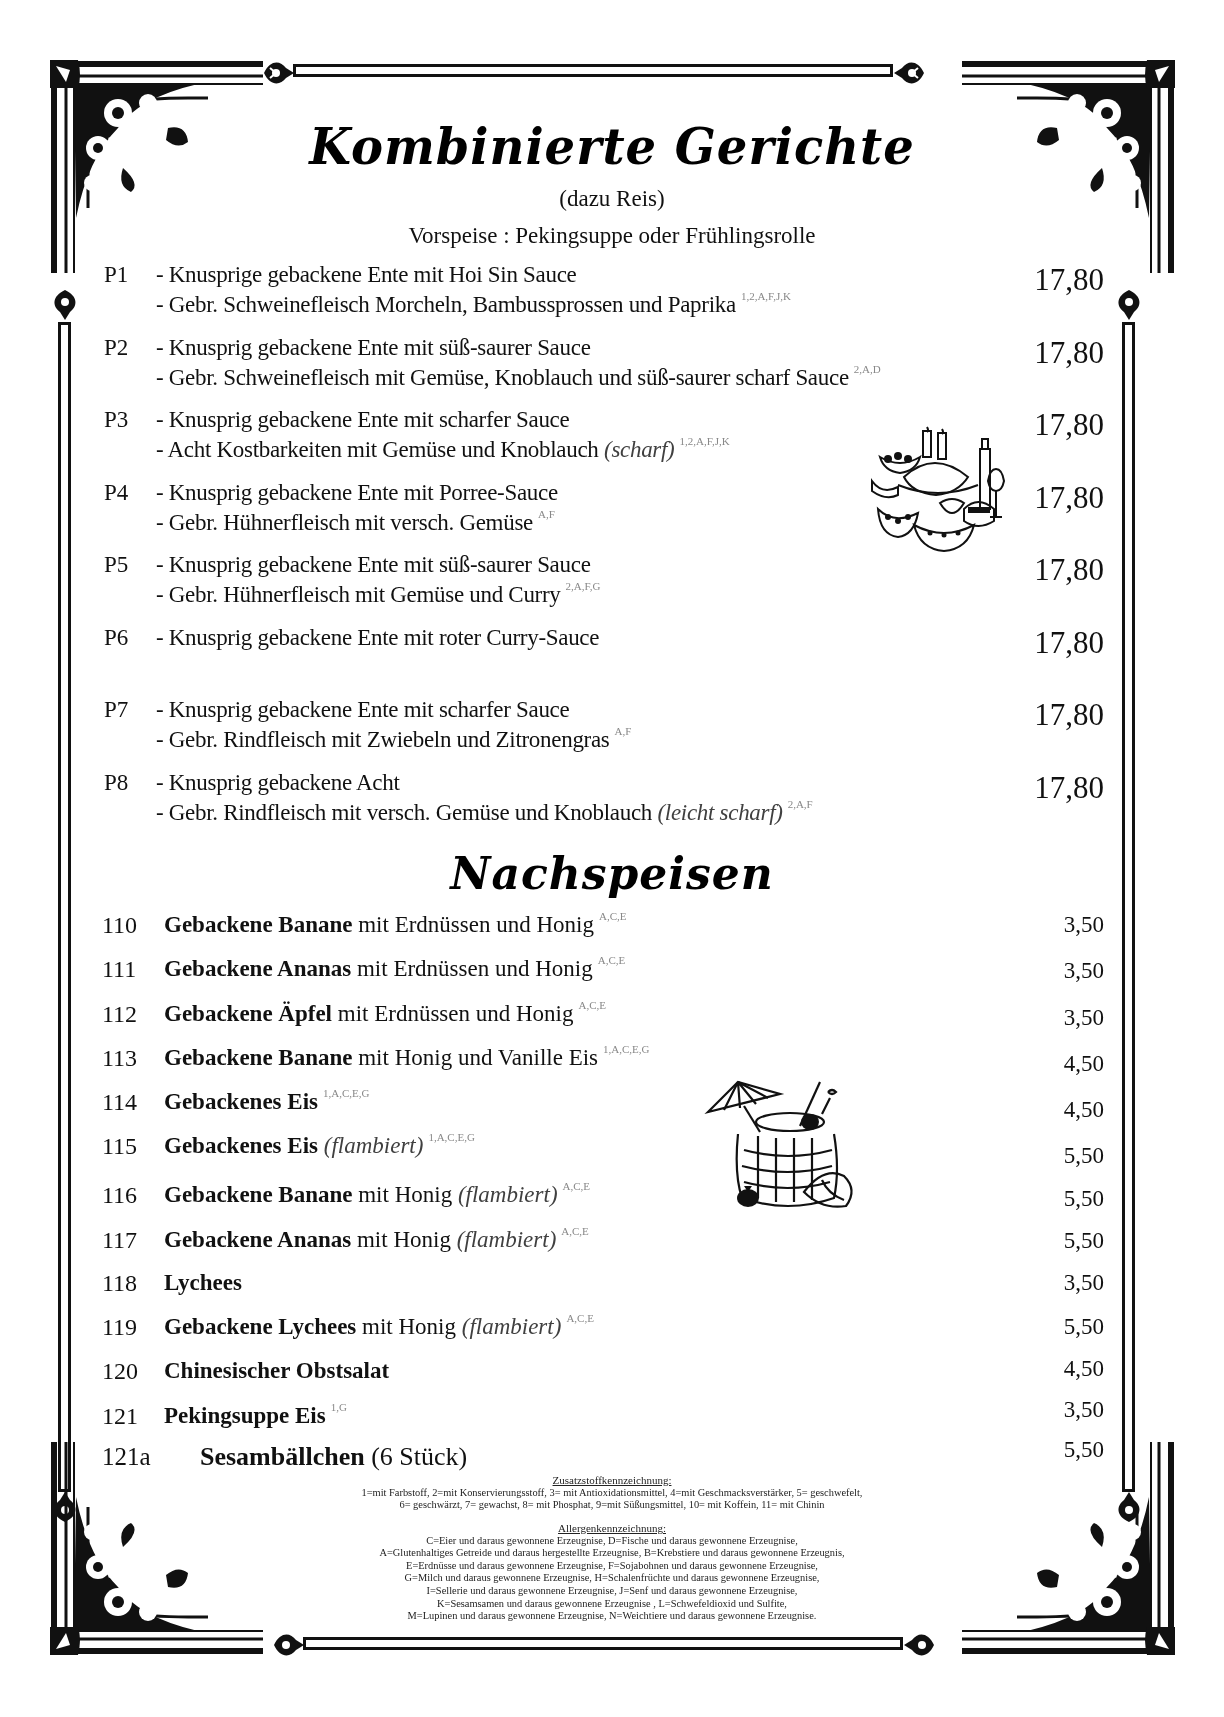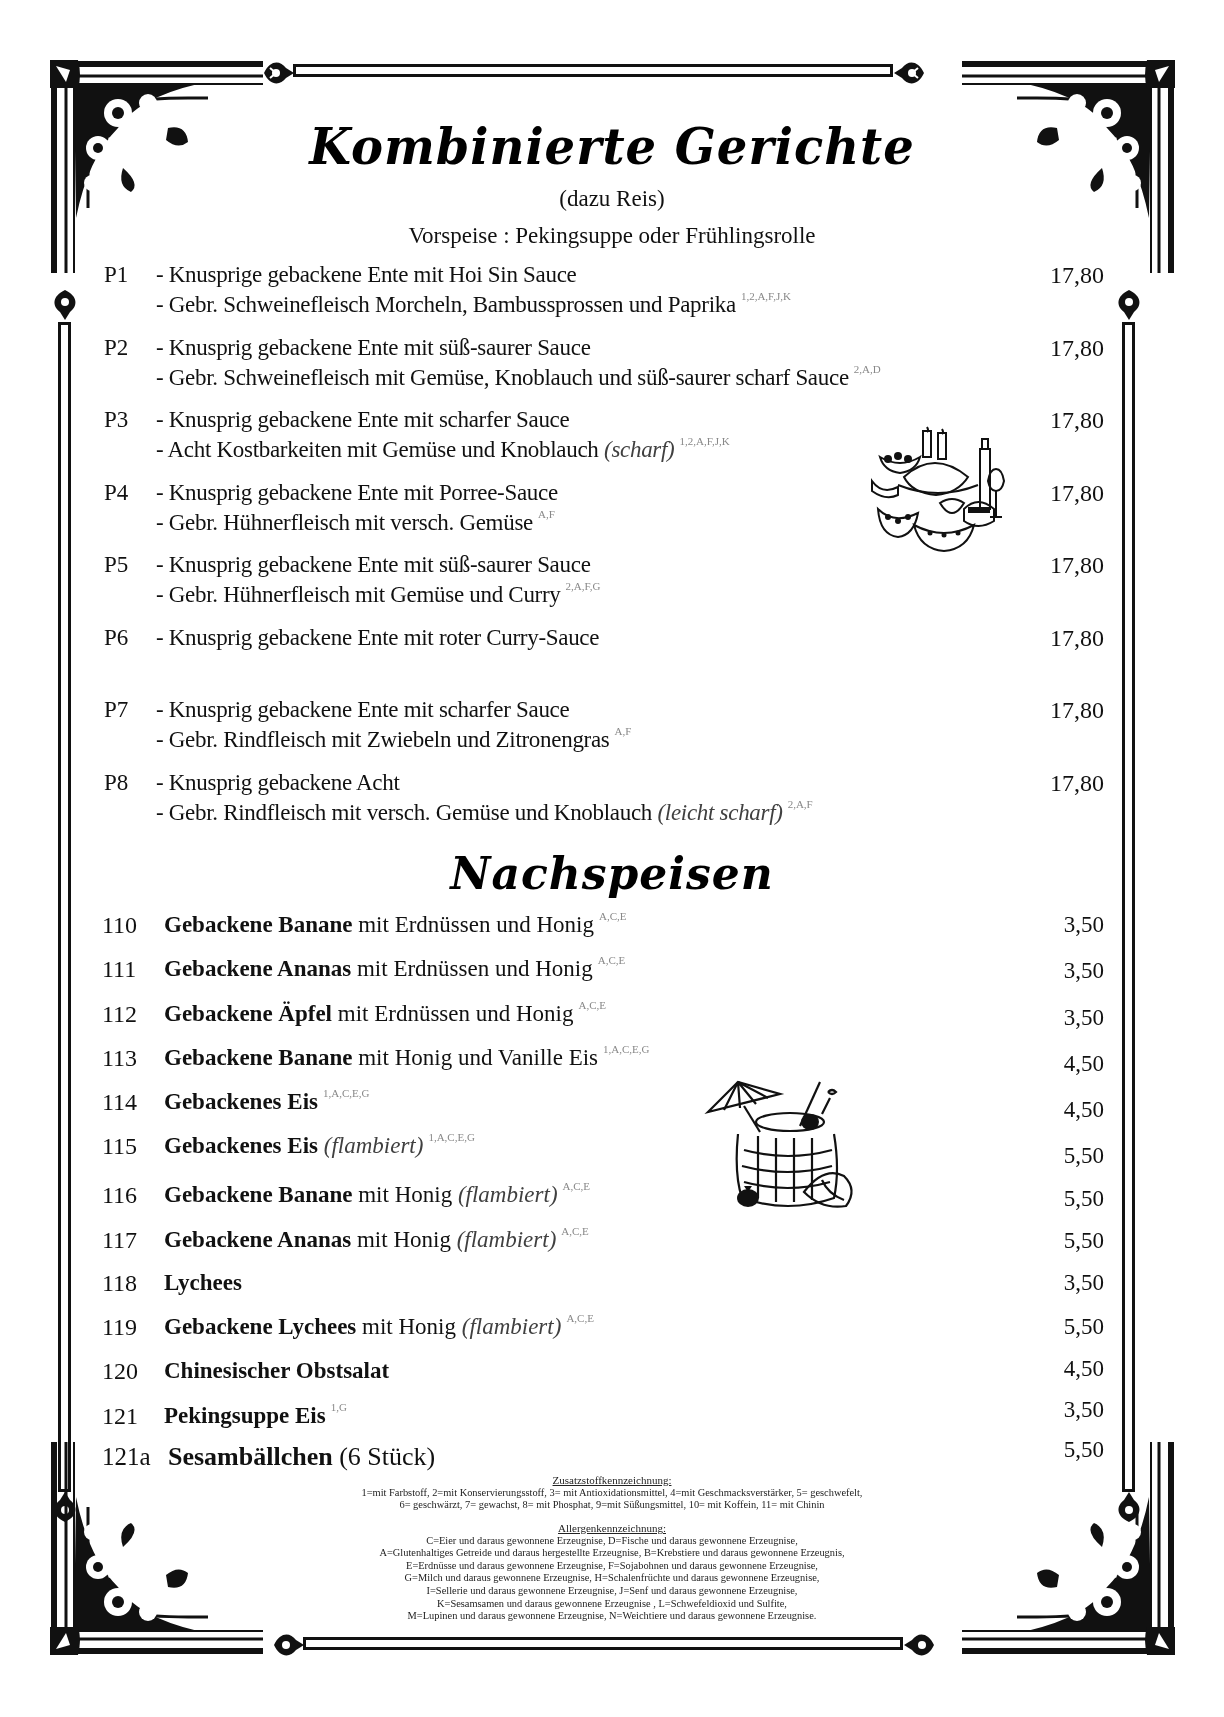--- a/index.html
+++ b/index.html
@@ -21,21 +21,21 @@
   .sub1 { top:186px; }
   .sub2 { top:223px; }
 
   
   .combo { position:absolute; left:104px; width:1000px; }
   .combo-row { position:relative; height:72.5px; }
   .combo-code { position:absolute; left:0; top:0; font-size:23px; }
   .combo-line { position:absolute; left:52px; font-size:23px; white-space:nowrap; letter-spacing:-0.3px; }
   .combo-line.l1 { top:0; }
   .combo-line.l2 { top:30px; }
-  .price { position:absolute; right:0; top:0; font-size:24px; text-align:right; }
+  .price { position:absolute; right:0; top:0; font-size:31px; text-align:right; }
   .red { color:#404040; font-style:italic; }
   sup.alg { font-size:11px; color:#888; vertical-align:top; position:relative; top:-2px; margin-left:5px; letter-spacing:0; }
 
   
   .title-dess { top:848px; font-size:44px; }
   .dess { position:absolute; left:102px; width:1002px; top:912px; }
   .dess-row { position:relative; height:44.3px; }
   .dess-code { position:absolute; left:0; top:0; font-size:24px; }
   .dess-text { position:absolute; left:62px; top:0; font-size:23px; white-space:nowrap; }
   .dess-text b { font-weight:bold; }
@@ -369,21 +369,21 @@
     <span class="dess-text"><b>Chinesischer Obstsalat</b></span>
     <span class="dess-price" style="top:-2px;">4,50</span>
   </div>
   <div class="dess-row">
     <span class="dess-code">121</span>
     <span class="dess-text"><b>Pekingsuppe Eis</b><sup class="alg">1,G</sup></span>
     <span class="dess-price" style="top:-6px;">3,50</span>
   </div>
   <div class="dess-row big">
     <span class="dess-code" style="top:-4px;">121a</span>
-    <span class="dess-text" style="top:-5px;"><b>Sesambällchen</b><span> (6 Stück)</span></span>
+    <span class="dess-text" style="top:-5px;margin-left:32px;"><b>Sesambällchen</b><span> (6 Stück)</span></span>
     <span class="dess-price" style="top:-10px;">5,50</span>
   </div>
 </div>
 
 <div class="illus" style="left:704px; top:1080px; width:170px; height:140px;">
   <svg viewBox="0 0 170 140">
     <g fill="none" stroke="#111" stroke-width="2.2">
       <path d="M4 32 L34 2 L76 14 Z"></path>
       <path d="M34 2 L20 30 M34 2 L36 28 M34 2 L52 24 M34 2 L64 18"></path>
       <path d="M40 26 L56 52"></path>

